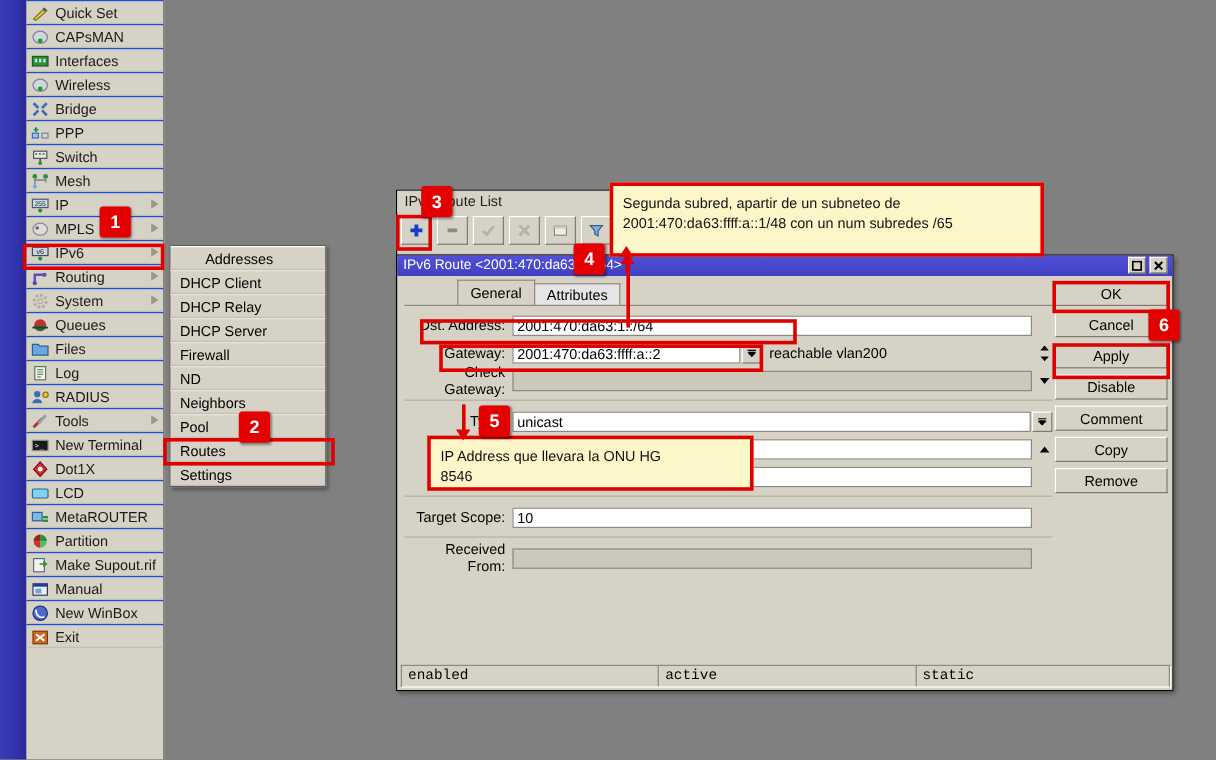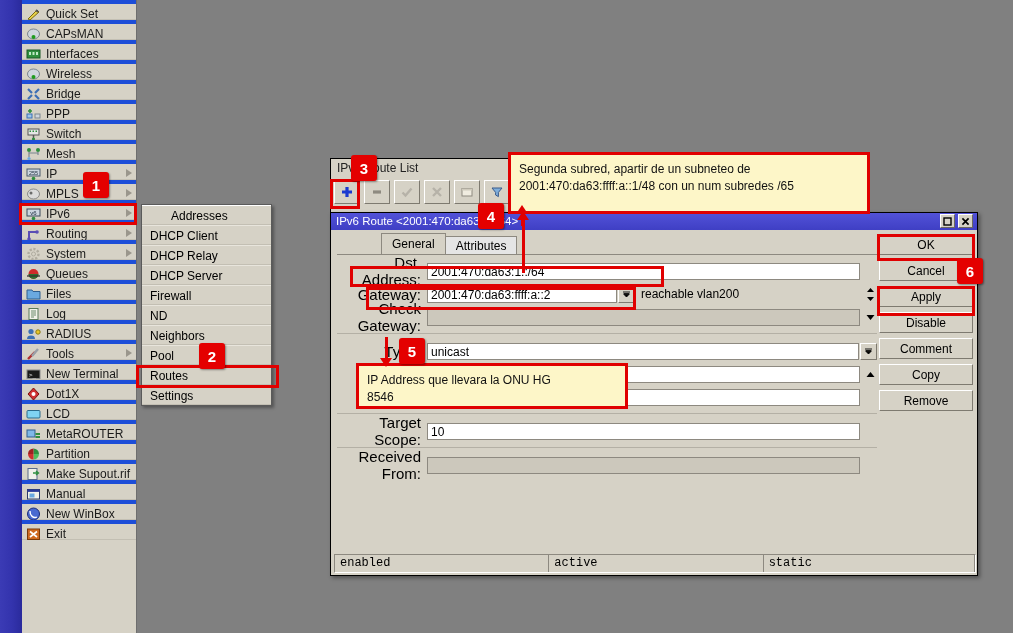--- a/index.html
+++ b/index.html
@@ -17,21 +17,21 @@
     background:linear-gradient(to right,#3b3bb5 0%,#3333ad 55%,#2a2a9c 100%);
   }
   
   #sidebar{
     position:absolute;left:22px;top:0;width:115px;height:633px;
     background:#d6d2c6;border-right:1px solid #6e6e6e;
     box-sizing:border-box;
   }
   .menu-item{
     position:relative;height:20px;line-height:20px;
-    border-bottom:1px solid #c3bfb3;border-top:4px solid #1d4ed8;
+    border-bottom:1px solid #c3bfb3;border-top:1px solid #1d4ed8;
     padding-left:24px;box-sizing:border-box;white-space:nowrap;
     font-size:12px;color:#1a1a1a;
   }
   .menu-item .mi-icon{
     position:absolute;left:4px;top:3px;width:15px;height:14px;
     display:block;
   }
   .menu-item .arrow{
     position:absolute;right:4px;top:5px;width:0;height:0;
     border-left:6px solid #9a968c;border-top:4px solid transparent;
@@ -93,21 +93,21 @@
   .tab{
     height:18px;line-height:18px;padding:0 10px;font-size:12px;
     background:#e5e5e5;border:1px solid #8d8980;border-bottom:none;
     margin-right:-1px;
   }
   .tab.active{background:#d6d2c6;height:20px;line-height:20px;border-bottom:1px solid #d6d2c6;}
   #tabs-rule{position:absolute;left:6px;top:24px;width:540px;border-top:1px solid #8d8980;}
   
   #form{position:absolute;left:6px;top:30px;width:540px;}
   .frow{display:flex;align-items:center;height:22px;margin-bottom:1px;}
-  .flabel{width:90px;text-align:right;padding-right:6px;font-size:15px;box-sizing:border-box;}
+  .flabel{width:90px;text-align:right;padding-right:6px;font-size:12px;box-sizing:border-box;}
   .finput{
     flex:1;height:17px;line-height:17px;background:#fff;
     border:1px solid #8d8980;box-sizing:border-box;
     padding:0 3px;font-size:12px;white-space:nowrap;overflow:hidden;
   }
   .finput.disabled{background:#ccc8bc;}
   .fsmall{width:190px;flex:none;}
   .drop-btn{
     width:17px;height:17px;box-sizing:border-box;margin-left:1px;
     background:#d6d2c6;border-top:1px solid #fff;border-left:1px solid #fff;

